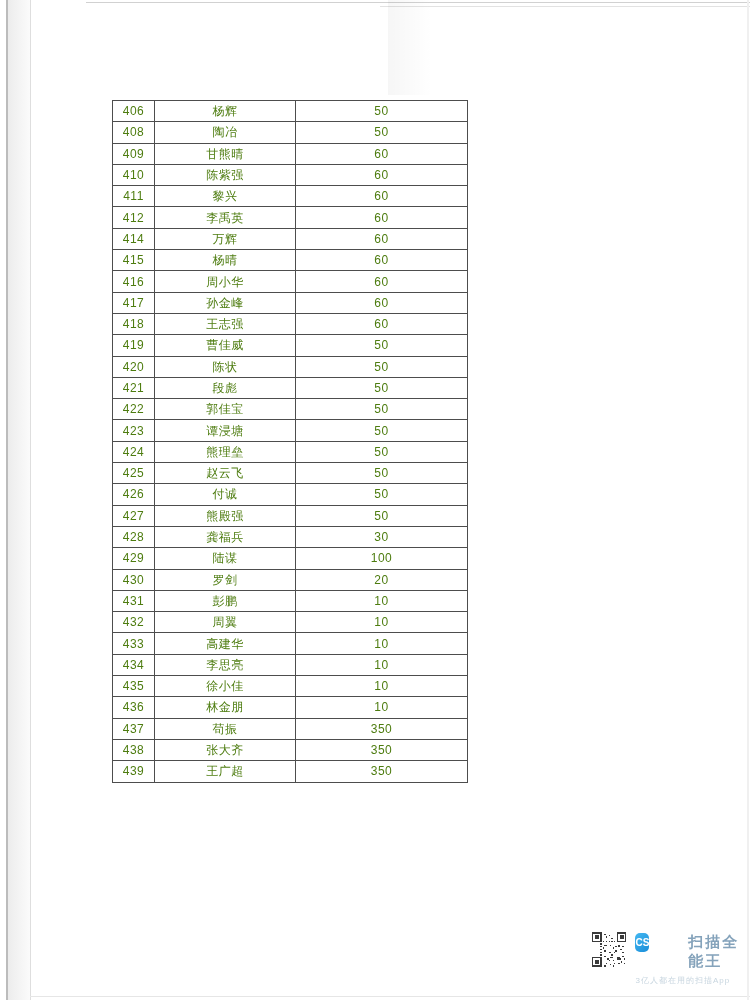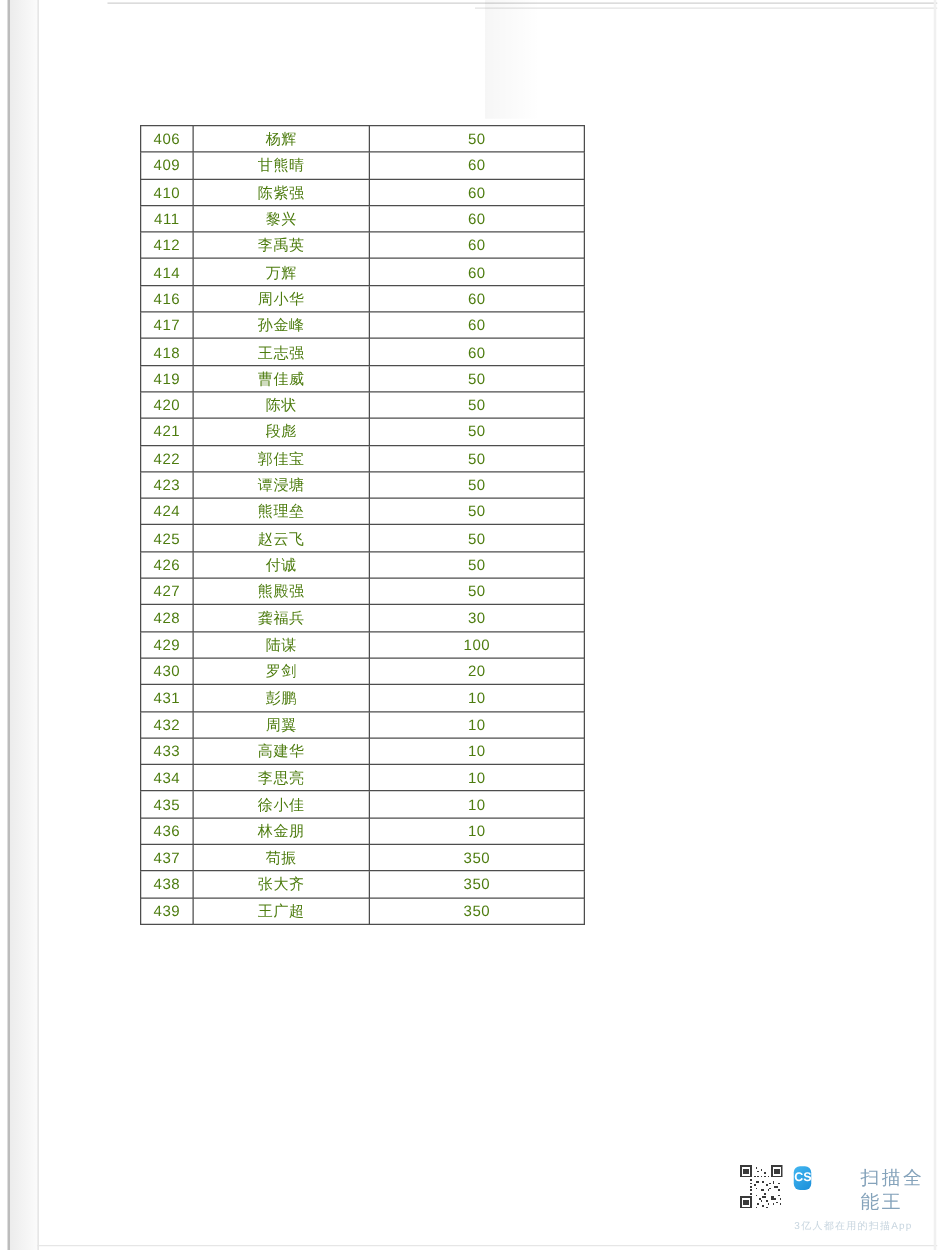--- a/index.html
+++ b/index.html
@@ -45,21 +45,21 @@
   .wm-brandline { display:flex; align-items:flex-start; margin-top:7px;gap:32px; }
   .cs-logo {
     width:19px; height:19px; border-radius:5px;
     background:linear-gradient(135deg,#43b7f1,#1a8ed9);
     color:#fff; font-weight:bold; font-size:10px;
     display:flex; align-items:center; justify-content:center;
     letter-spacing:0;
   }
   .wm-brand {
     margin-left:7px; font-size:15px; letter-spacing:2px;
-    color:#85a3bb; font-weight:normal;
+    color:#85a3bb; font-weight:bold;
   }
   .wm-tagline {
     margin-top:4px; margin-left:0;
     font-size:8px; letter-spacing:1px; color:#c7d5df;
   }
 </style>
 </head>
 <body>
 
 <div class="page">
@@ -79,20 +79,25 @@
         <col class="c-name">
         <col class="c-val">
       </colgroup>
     <tbody>
         <tr>
           <td>406</td>
           <td>杨辉</td>
           <td>50</td>
         </tr>
         <tr>
+          <td>408</td>
+          <td>陶冶</td>
+          <td>50</td>
+        </tr>
+        <tr>
           <td>409</td>
           <td>甘熊晴</td>
           <td>60</td>
         </tr>
         <tr>
           <td>410</td>
           <td>陈紫强</td>
           <td>60</td>
         </tr>
         <tr>
@@ -101,20 +106,25 @@
           <td>60</td>
         </tr>
         <tr>
           <td>412</td>
           <td>李禹英</td>
           <td>60</td>
         </tr>
         <tr>
           <td>414</td>
           <td>万辉</td>
+          <td>60</td>
+        </tr>
+        <tr>
+          <td>415</td>
+          <td>杨晴</td>
           <td>60</td>
         </tr>
         <tr>
           <td>416</td>
           <td>周小华</td>
           <td>60</td>
         </tr>
         <tr>
           <td>417</td>
           <td>孙金峰</td>

